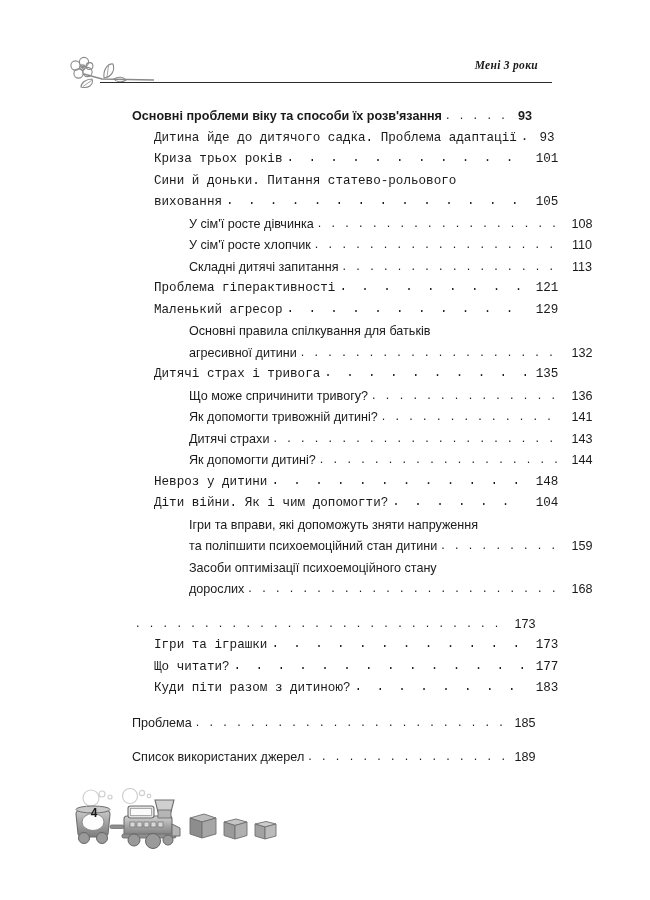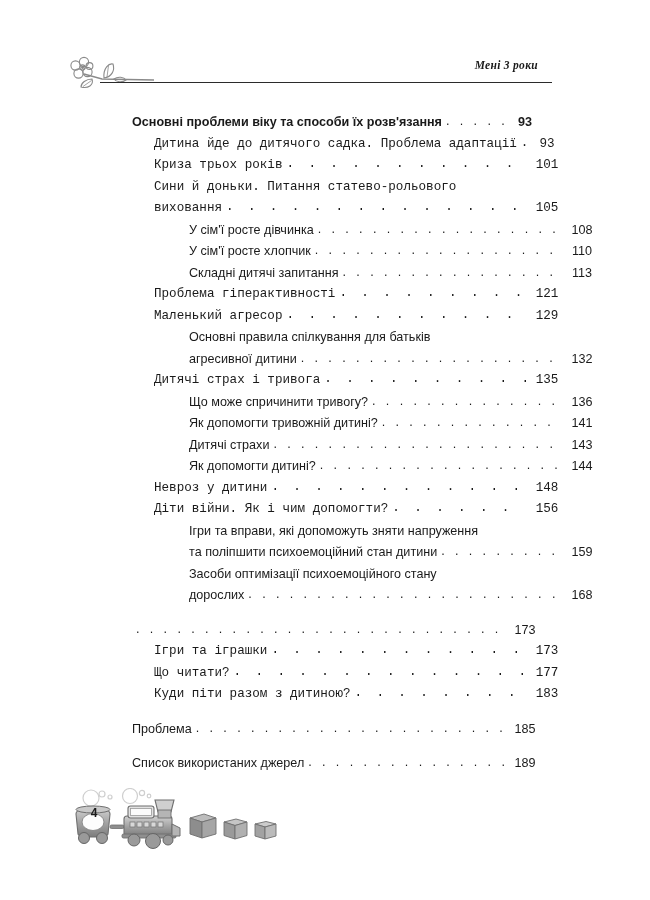--- a/index.html
+++ b/index.html
@@ -50,21 +50,21 @@
     top: 30px;
     width: 452px;
     height: 0;
     border-top: 1.6px solid #2b2b2b;
   }
 
   
   .toc {
     position: absolute;
     left: 0;
-    top: 112px;
+    top: 106px;
     width: 650px;
   }
   .toc-entry {
     position: relative;
     display: flex;
     align-items: baseline;
     width: 410px;
     margin-left: 132px;
     font-size: 12.6px;
     line-height: 21.5px;
@@ -244,21 +244,21 @@
         <span class="toc-page">144</span>
       </div>
       <div class="toc-entry lvl1">
         <span class="toc-title">Невроз у дитини</span>
         <span class="toc-dots">. . . . . . . . . . . . . . . . . . . . . . . . . . . . . . . . . . . . . . . . . . . . . . . . . . .</span>
         <span class="toc-page">148</span>
       </div>
       <div class="toc-entry lvl1">
         <span class="toc-title">Діти війни. Як і чим допомогти?</span>
         <span class="toc-dots">. . . . . . . . . . . . . . . . . . . . . . . . . . . . . . . . . . . . . . . . . . . . . . . . . . .</span>
-        <span class="toc-page">156</span>
+        <span class="toc-page">104</span>
       </div>
       <div class="toc-entry lvl2 nodots nopage">
         <span class="toc-title">Ігри та вправи, які допоможуть зняти напруження</span>
         <span class="toc-dots">. . . . . . . . . . . . . . . . . . . . . . . . . . . . . . . . . . . . . . . . . . . . . . . . . . .</span>
         <span class="toc-page"></span>
       </div>
       <div class="toc-entry lvl2">
         <span class="toc-title">та поліпшити психоемоційний стан дитини</span>
         <span class="toc-dots">. . . . . . . . . . . . . . . . . . . . . . . . . . . . . . . . . . . . . . . . . . . . . . . . . . .</span>
         <span class="toc-page">159</span>

